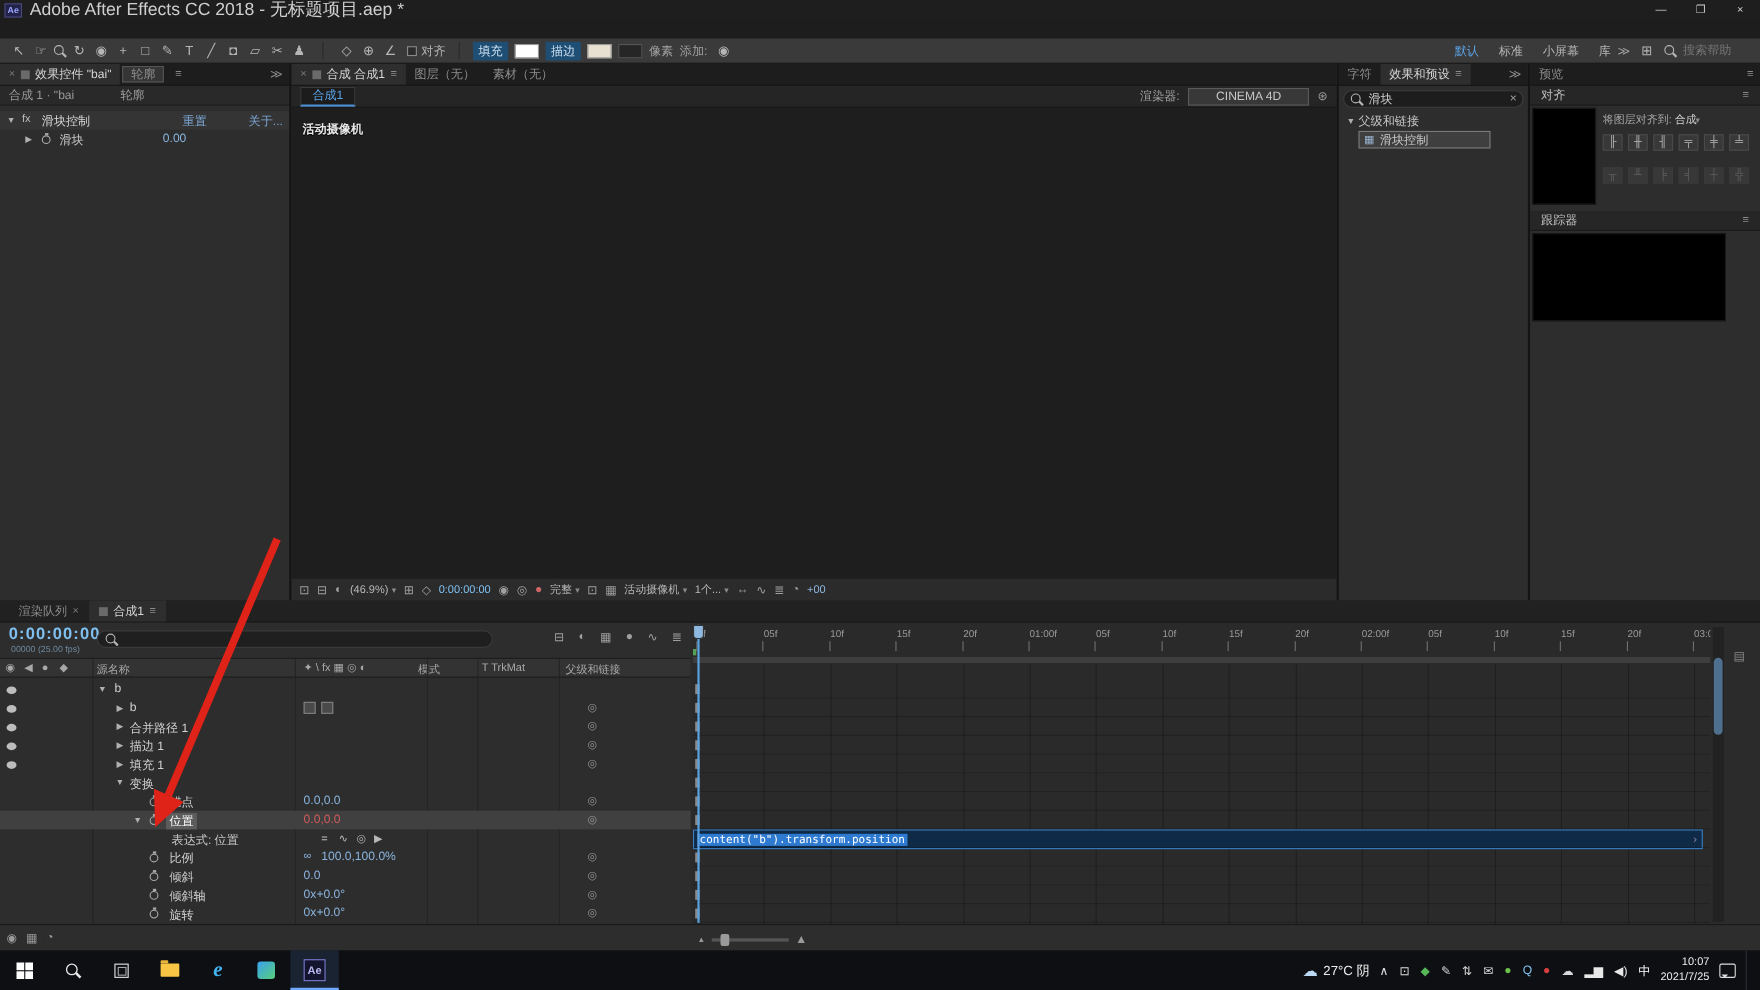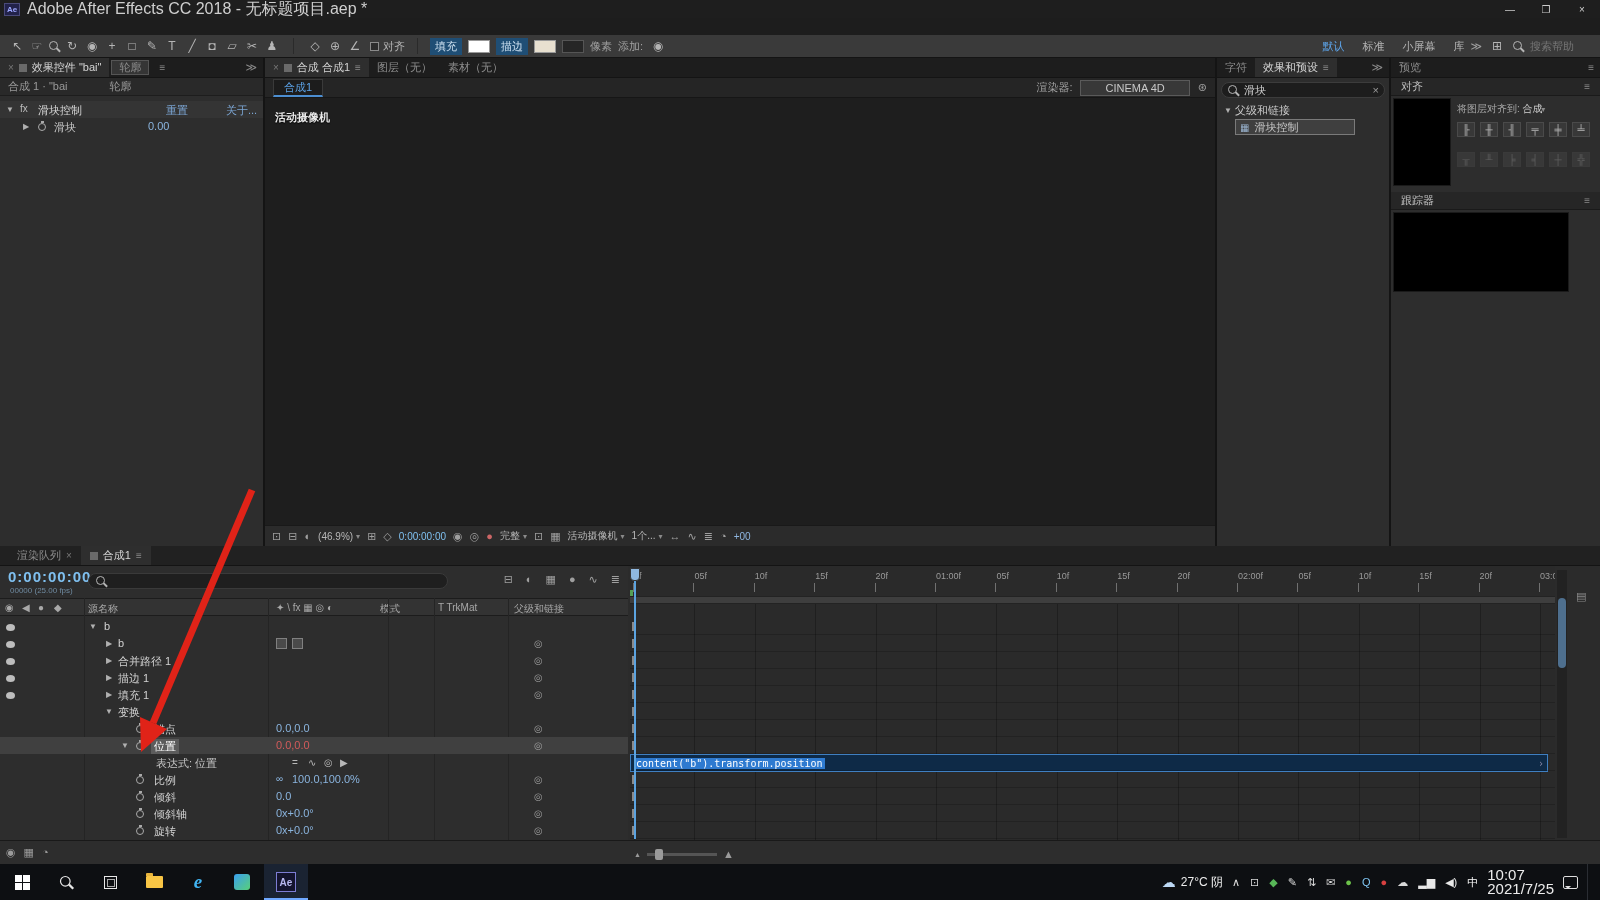--- a/index.html
+++ b/index.html
@@ -180,21 +180,21 @@
 .folder::before{content:"";position:absolute;top:-3px;left:0;width:7px;height:3px;background:#e8b43c;border-radius:1px 1px 0 0}
 .edgeico{color:#41b4f2;font-size:19px;font-weight:bold;font-style:italic;font-family:"Liberation Serif",serif}
 .appsq{width:16px;height:16px;border-radius:3px;background:linear-gradient(135deg,#3aa0f0,#58d078)}
 .aebtn{background:rgba(100,140,220,.16);box-shadow:inset 0 -2px 0 #6fa8ff}
 .aesq{width:20px;height:20px;background:#14142e;border:1px solid #7d7dd4;color:#b8b8f0;font-size:10px;font-weight:bold;display:flex;align-items:center;justify-content:center}
 .tb-right{margin-left:auto;display:flex;align-items:center;gap:9px;padding-right:8px;height:100%}
 .weather{display:flex;align-items:center;gap:5px;color:#ececec;font-size:12px;white-space:nowrap}
 .wicon{color:#bcd8f4;font-size:14px}
 .tray{display:flex;gap:10px;align-items:center}
 .tray span{font-size:11px;white-space:nowrap}
-.clock{text-align:left;font-size:15px;line-height:14px;color:#ececec;white-space:nowrap}
+.clock{text-align:right;font-size:10px;line-height:14px;color:#ececec;white-space:nowrap}
 .notif{width:15px;height:13px;border:1.5px solid #ddd;border-radius:2px;position:relative}
 .notif::after{content:"";position:absolute;left:1px;bottom:-4px;border:3px solid transparent;border-top-color:#ddd}
 .edgebar{width:5px;height:100%;border-left:1px solid #2a2d33}
 
 
 .arrow-svg{position:absolute;left:0;top:0;width:1600px;height:900px;pointer-events:none;z-index:60}
 </style>
 </head>
 <body>
 

